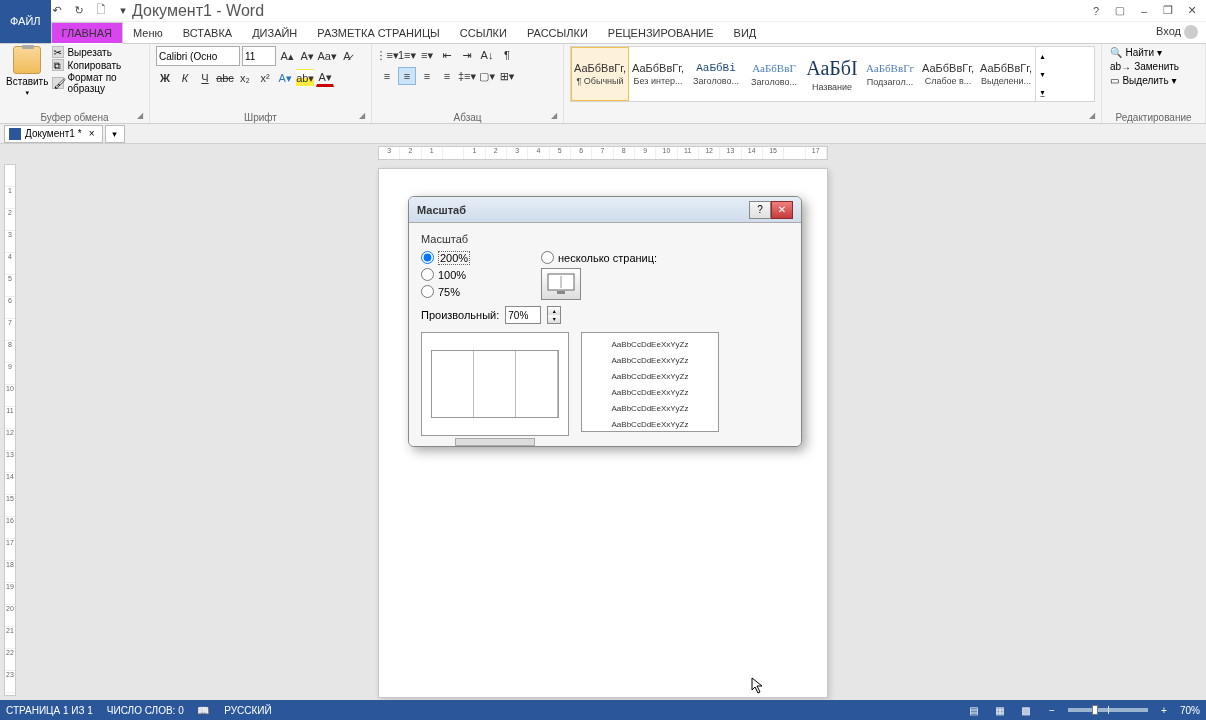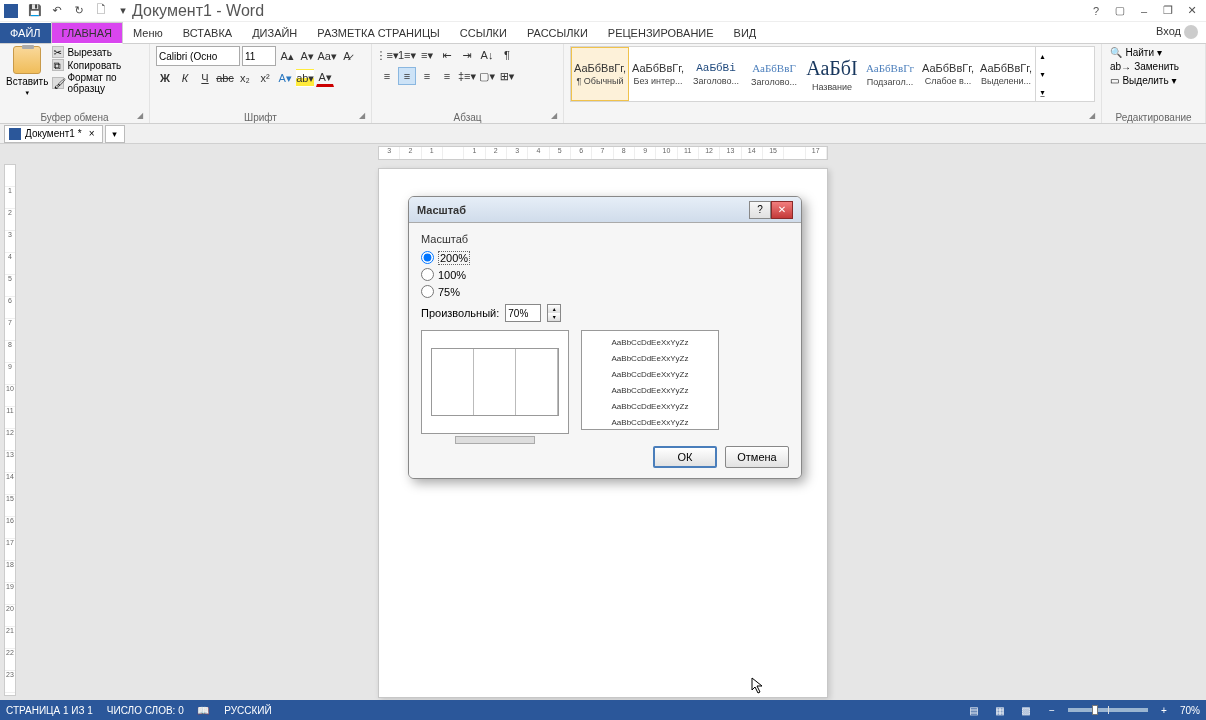--- a/index.html
+++ b/index.html
@@ -10,21 +10,21 @@
     .title-icon { width: 14px; height: 14px; background: #2b579a; margin: 0 4px; }
     .qat { display: flex; gap: 4px; margin-left: 4px; }
     .qat-btn { width: 18px; height: 18px; display: flex; align-items: center; justify-content: center; color: #444; cursor: pointer; }
     .title-text { flex: 1; font-size: 16px; color: #555; }
     .win-controls { display: flex; gap: 4px; margin-right: 4px; }
     .win-btn { width: 20px; height: 18px; display: flex; align-items: center; justify-content: center; color: #555; cursor: pointer; }
 
     
     .ribbon-tabs { height: 22px; background: #fff; display: flex; align-items: flex-end; border-bottom: 1px solid #cfcfcf; }
     .ribbon-tab { padding: 4px 10px; font-size: 11px; color: #333; cursor: pointer; }
-    .ribbon-tab.file { background: #2b579a; color: #fff; padding: 4px 10px; font-weight: 500; }
+    .ribbon-tab.file { background: #2b579a; color: #fff; padding: 16px 10px; font-weight: 500; }
     .ribbon-tab.active { background: #d946ef; border: 1px solid #cfcfcf; border-bottom: 1px solid #fff; margin-bottom: -1px; }
     .ribbon-signin { margin-left: auto; padding: 4px 8px; font-size: 11px; color: #333; }
     .signin-avatar { display: inline-block; width: 14px; height: 14px; border-radius: 50%; background: #ccc; vertical-align: middle; }
 
     
     .ribbon-body { height: 80px; background: #f5f5f5; border-bottom: 1px solid #cfcfcf; display: flex; }
     .ribbon-group { border-right: 1px solid #e3e3e3; padding: 2px 6px; display: flex; flex-direction: column; position: relative; }
     .ribbon-group-label { position: absolute; bottom: 0; left: 0; right: 0; text-align: center; font-size: 10px; color: #666; }
     .ribbon-group-content { flex: 1; display: flex; align-items: flex-start; gap: 4px; }
     .rg-dialog { position: absolute; right: 2px; bottom: 2px; width: 10px; height: 10px; font-size: 8px; color: #888; }
@@ -371,20 +371,33 @@
           </div>
         <div class="radio-opt" style="margin-top:4px">
             <input type="radio" name="z" style="">
             <label>100%</label>
           </div>
         <div class="radio-opt" style="margin-top:4px">
             <input type="radio" name="z" style="">
             <label>75%</label>
           </div>
       </div>
+      <div>
+        <div class="radio-opt">
+            <input type="radio" name="z" style="">
+            <label>несколько страниц:</label>
+          </div>
+        <div class="many-pages-btn">
+          <svg width="28" height="22">
+              <rect x="1" y="1" width="26" height="16" fill="#fff" stroke="#666"></rect>
+              <rect x="10" y="18" width="8" height="3" fill="#888"></rect>
+              <line x1="14" y1="3" x2="14" y2="15" stroke="#999"></line>
+            </svg>
+        </div>
+      </div>
     </div>
     <div class="custom-row">
       <span>Произвольный:</span>
       <input class="spin-input" value="70%" style="">
       <div class="spin-btns">
         <div>▴</div>
         <div>▾</div>
       </div>
     </div>
     <div class="preview-section">
@@ -399,24 +412,20 @@
         <div class="monitor-stand"></div>
       </div>
       <div class="preview-text" id="preview-text">
           <div>AaBbCcDdEeXxYyZz</div>
           <div>AaBbCcDdEeXxYyZz</div>
           <div>AaBbCcDdEeXxYyZz</div>
           <div>AaBbCcDdEeXxYyZz</div>
           <div>AaBbCcDdEeXxYyZz</div>
           <div>AaBbCcDdEeXxYyZz</div>
         </div>
-    </div>
-    <div class="dialog-btns">
-      <button class="dlg-btn default">ОК</button>
-      <button class="dlg-btn">Отмена</button>
     </div>
   </div>
 </div>
 
 <div class="status-bar">
   <div class="status-item">СТРАНИЦА 1 ИЗ 1</div>
   <div class="status-item">ЧИСЛО СЛОВ: 0</div>
   <div class="status-item">📖</div>
   <div class="status-item">РУССКИЙ</div>
   <div class="status-right">

